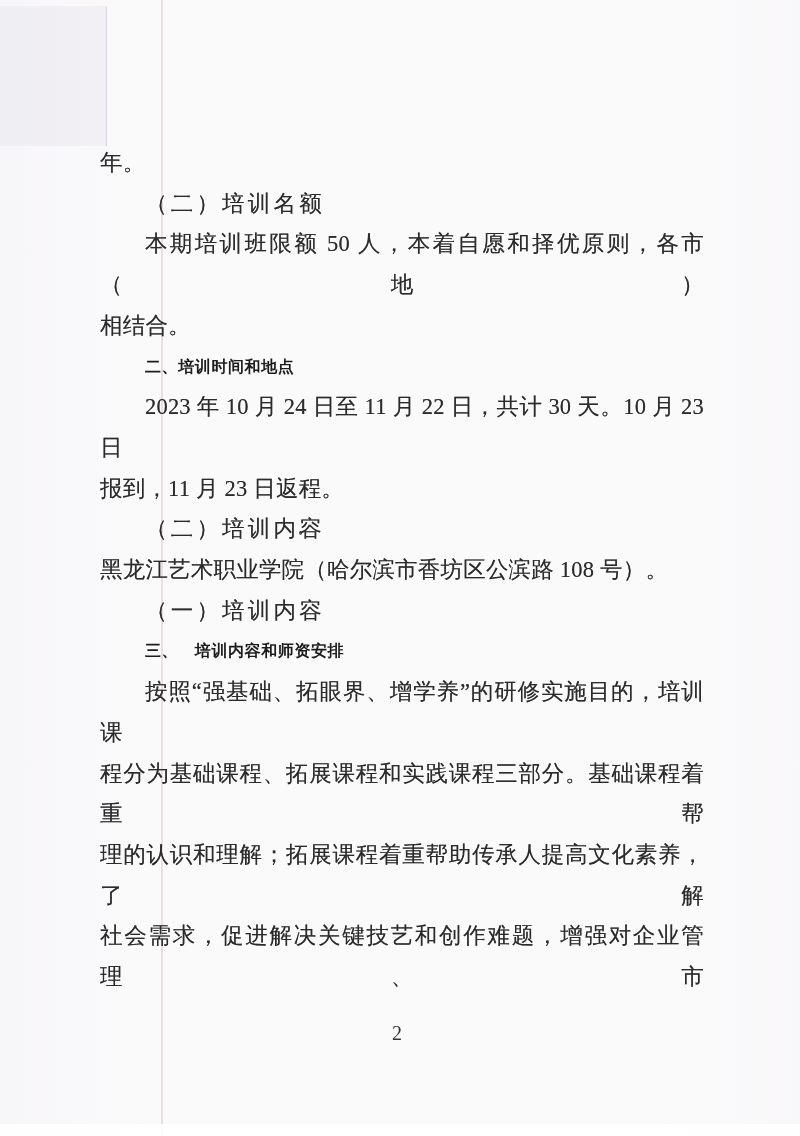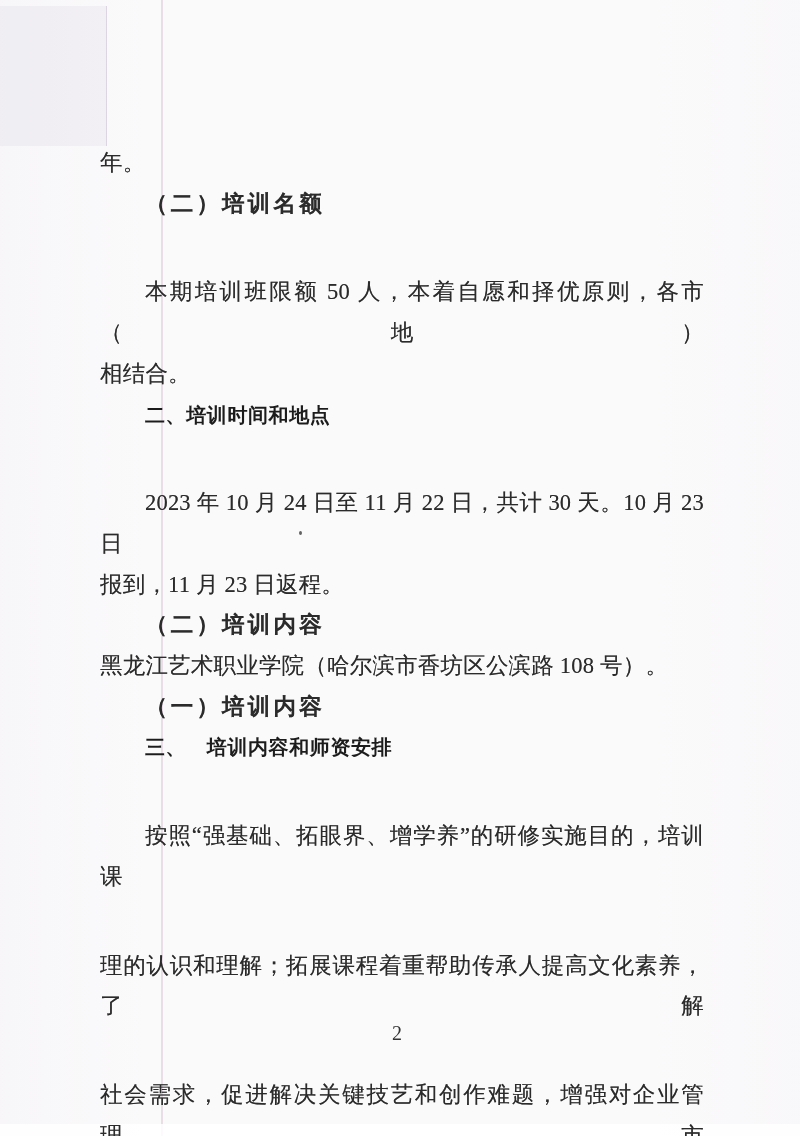--- a/index.html
+++ b/index.html
@@ -68,30 +68,29 @@
   }
   .line {
     display: block;
     line-height: 40.7px;
     font-size: 22.5px;
     color: #2b2b2b;
     letter-spacing: 0.2px;
     text-shadow: 0 0 0.4px rgba(43,43,43,0.55);
   }
   .line.indent { text-indent: 45px; }
-  .line.sub { letter-spacing: 3.2px; font-weight: bold; }
+  .line.sub { letter-spacing: 3.2px; }
   .line.justify {
     text-align: justify;
     text-align-last: justify;
-    margin-top: 48px;
   }
   .line.heading {
     font-family: "Liberation Sans", "DejaVu Sans", sans-serif;
     font-weight: 700;
-    font-size: 20px;
+    font-size: 16px;
     color: #1c1c1c;
     letter-spacing: 0.6px;
     text-shadow: none;
   }
   .page-number {
     position: absolute;
     left: 0;
     top: 1022px;
     width: 794px; 
     text-align: center;
@@ -114,18 +113,19 @@
       <div class="line body indent justify">本期培训班限额 50 人，本着自愿和择优原则，各市（地）</div>
       <div class="line body">相结合。</div>
       <div class="line heading indent">二、培训时间和地点</div>
       <div class="line body indent justify">2023 年 10 月 24 日至 11 月 22 日，共计 30 天。10 月 23 日</div>
       <div class="line body">报到，11 月 23 日返程。</div>
       <div class="line sub indent">（二）培训内容</div>
       <div class="line body">黑龙江艺术职业学院（哈尔滨市香坊区公滨路 108 号）。</div>
       <div class="line sub indent">（一）培训内容</div>
       <div class="line heading indent">三、　培训内容和师资安排</div>
       <div class="line body indent justify">按照“强基础、拓眼界、增学养”的研修实施目的，培训课</div>
+      <div class="line body justify">程分为基础课程、拓展课程和实践课程三部分。基础课程着重帮</div>
       <div class="line body justify">理的认识和理解；拓展课程着重帮助传承人提高文化素养，了解</div>
       <div class="line body justify">社会需求，促进解决关键技艺和创作难题，增强对企业管理、市</div>
     </div>
 
   <div class="page-number">2</div>
 </div>
 
 </body></html>

